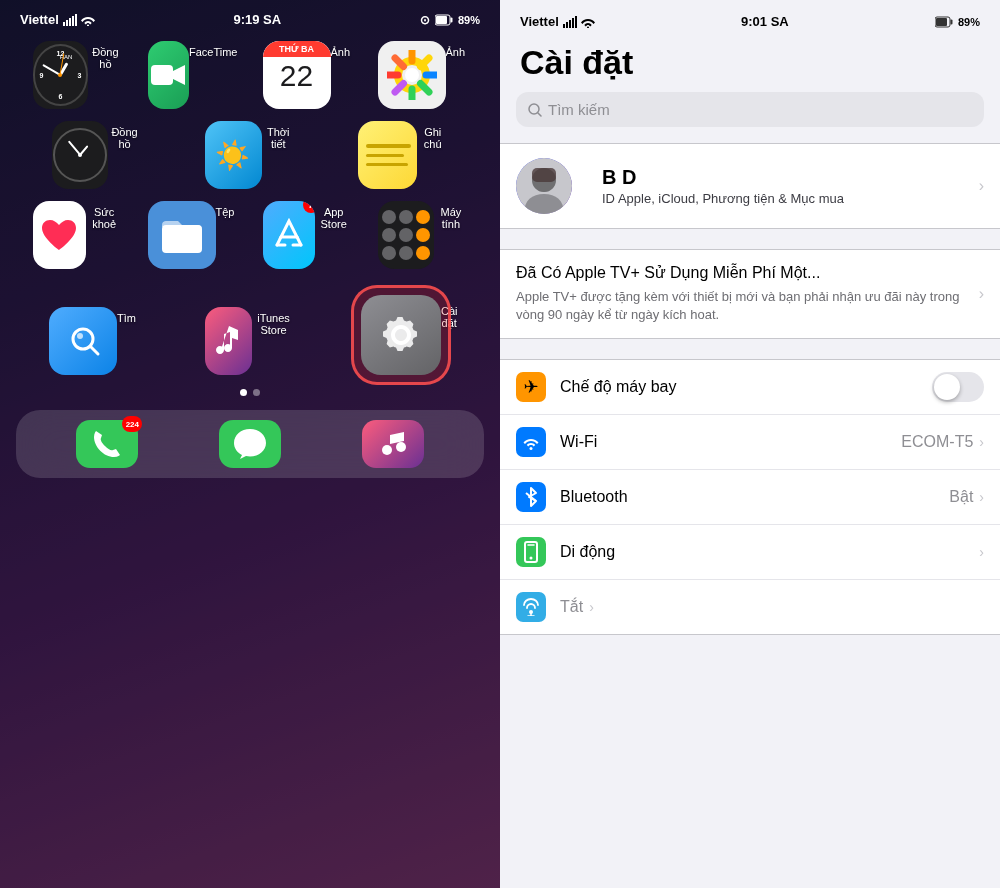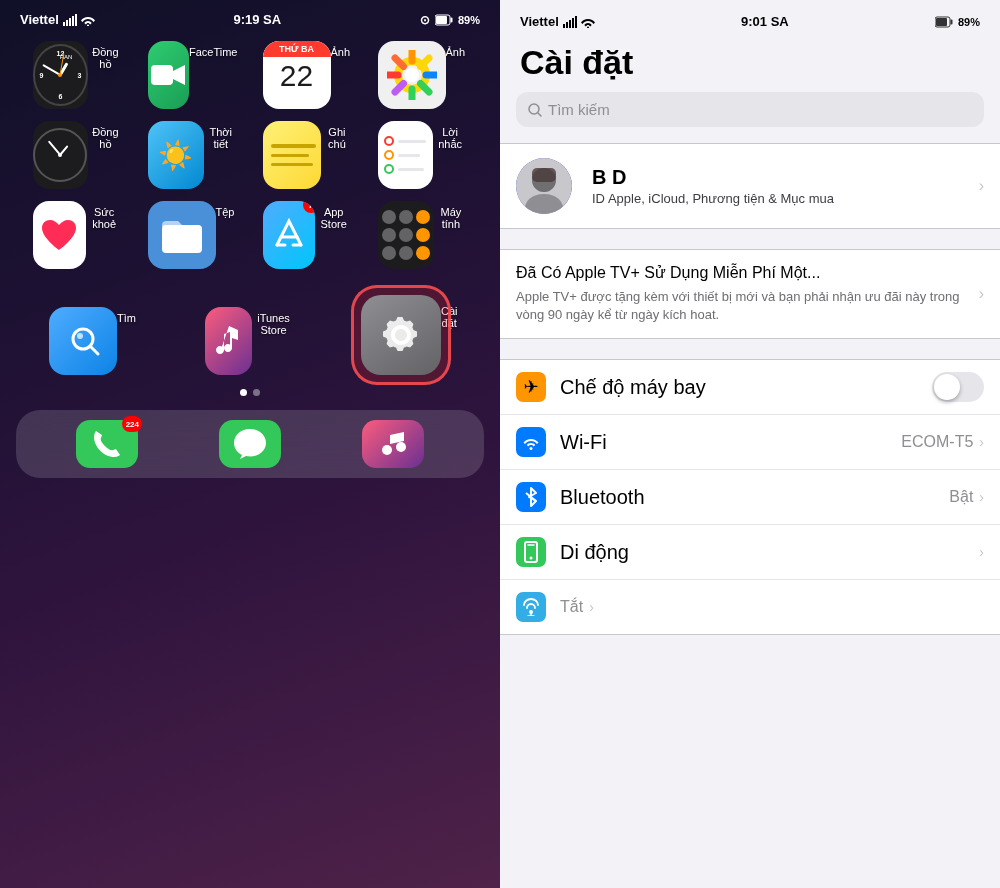--- a/index.html
+++ b/index.html
@@ -245,21 +245,21 @@
 
     
     .apple-id-card {
       margin: 0 0 20px;
       background: white;
       border-top: 0.5px solid #c7c7cc;
       border-bottom: 0.5px solid #c7c7cc;
       padding: 14px 16px;
       display: flex;
       align-items: center;
-      gap: 20px;
+      gap: 30px;
     }
 
     .avatar-circle {
       width: 56px;
       height: 56px;
       border-radius: 50%;
       background: linear-gradient(135deg, #667eea, #764ba2);
       display: flex;
       align-items: center;
       justify-content: center;
@@ -321,21 +321,21 @@
       margin-right: 14px;
       font-size: 16px;
       flex-shrink: 0;
     }
 
     .icon-orange { background: #ff9500; }
     .icon-blue { background: #007aff; }
 
     .settings-row-label {
       flex: 1;
-      font-size: 20px;
+      font-size: 16px;
       color: #000;
     }
 
     .settings-row-value {
       color: #8e8e93;
       font-size: 16px;
       margin-right: 6px;
     }
 
     .settings-row-chevron { color: #c7c7cc; font-size: 14px; }
@@ -477,39 +477,20 @@
 
       <div class="app-icon">
         <div class="app-icon-img notes-app" style="padding:8px; flex-direction:column; align-items:flex-start; justify-content:center;">
           <div style="width:45px;height:4px;background:#c8a400;border-radius:2px;margin:3px 0;"></div>
           <div style="width:38px;height:3px;background:#c8a400;border-radius:2px;margin:3px 0;"></div>
           <div style="width:42px;height:3px;background:#c8a400;border-radius:2px;margin:3px 0;"></div>
         </div>
         <span class="app-label">Ghi chú</span>
       </div>
 
-      <div class="app-icon">
-        <div class="app-icon-img reminders-app" style="background:white;">
-          <div style="display:flex;flex-direction:column;gap:4px;">
-            <div style="display:flex;align-items:center;gap:4px;">
-                <div style="width:10px;height:10px;border:2px solid #ff3b30;border-radius:50%;"></div>
-                <div style="width:28px;height:3px;background:#e5e5ea;border-radius:2px;"></div>
-              </div>
-            <div style="display:flex;align-items:center;gap:4px;">
-                <div style="width:10px;height:10px;border:2px solid #ff9500;border-radius:50%;"></div>
-                <div style="width:22px;height:3px;background:#e5e5ea;border-radius:2px;"></div>
-              </div>
-            <div style="display:flex;align-items:center;gap:4px;">
-                <div style="width:10px;height:10px;border:2px solid #34c759;border-radius:50%;"></div>
-                <div style="width:26px;height:3px;background:#e5e5ea;border-radius:2px;"></div>
-              </div>
-          </div>
-        </div>
-        <span class="app-label">Lời nhắc</span>
-      </div>
     </div>
 
     <div class="app-row">
 
       <div class="app-icon">
         <div class="app-icon-img health-app" style="background:white;">
           <svg width="42" height="38" viewBox="0 0 42 38">
               <path d="M21 34 C21 34 4 22 4 12 C4 7 7.5 4 12 4 C15.5 4 18.5 6 21 9 C23.5 6 26.5 4 30 4 C34.5 4 38 7 38 12 C38 22 21 34 21 34Z" fill="#ff2d55"></path>
             </svg>
         </div>

